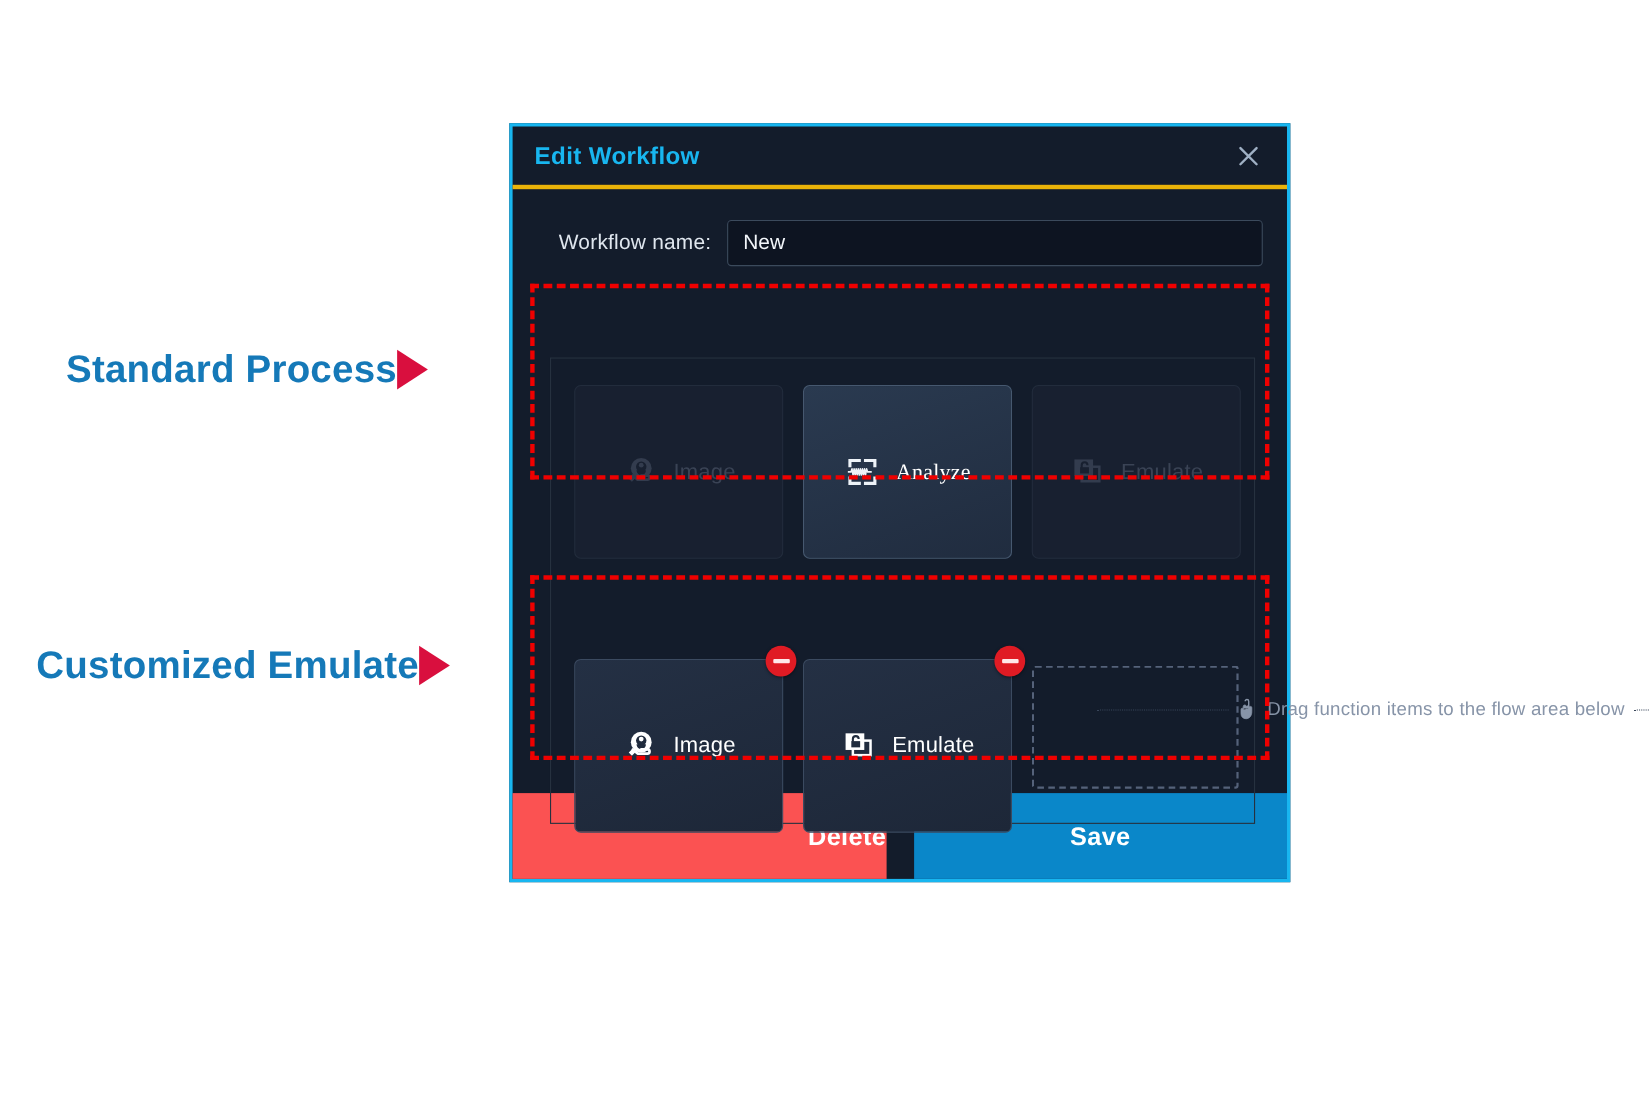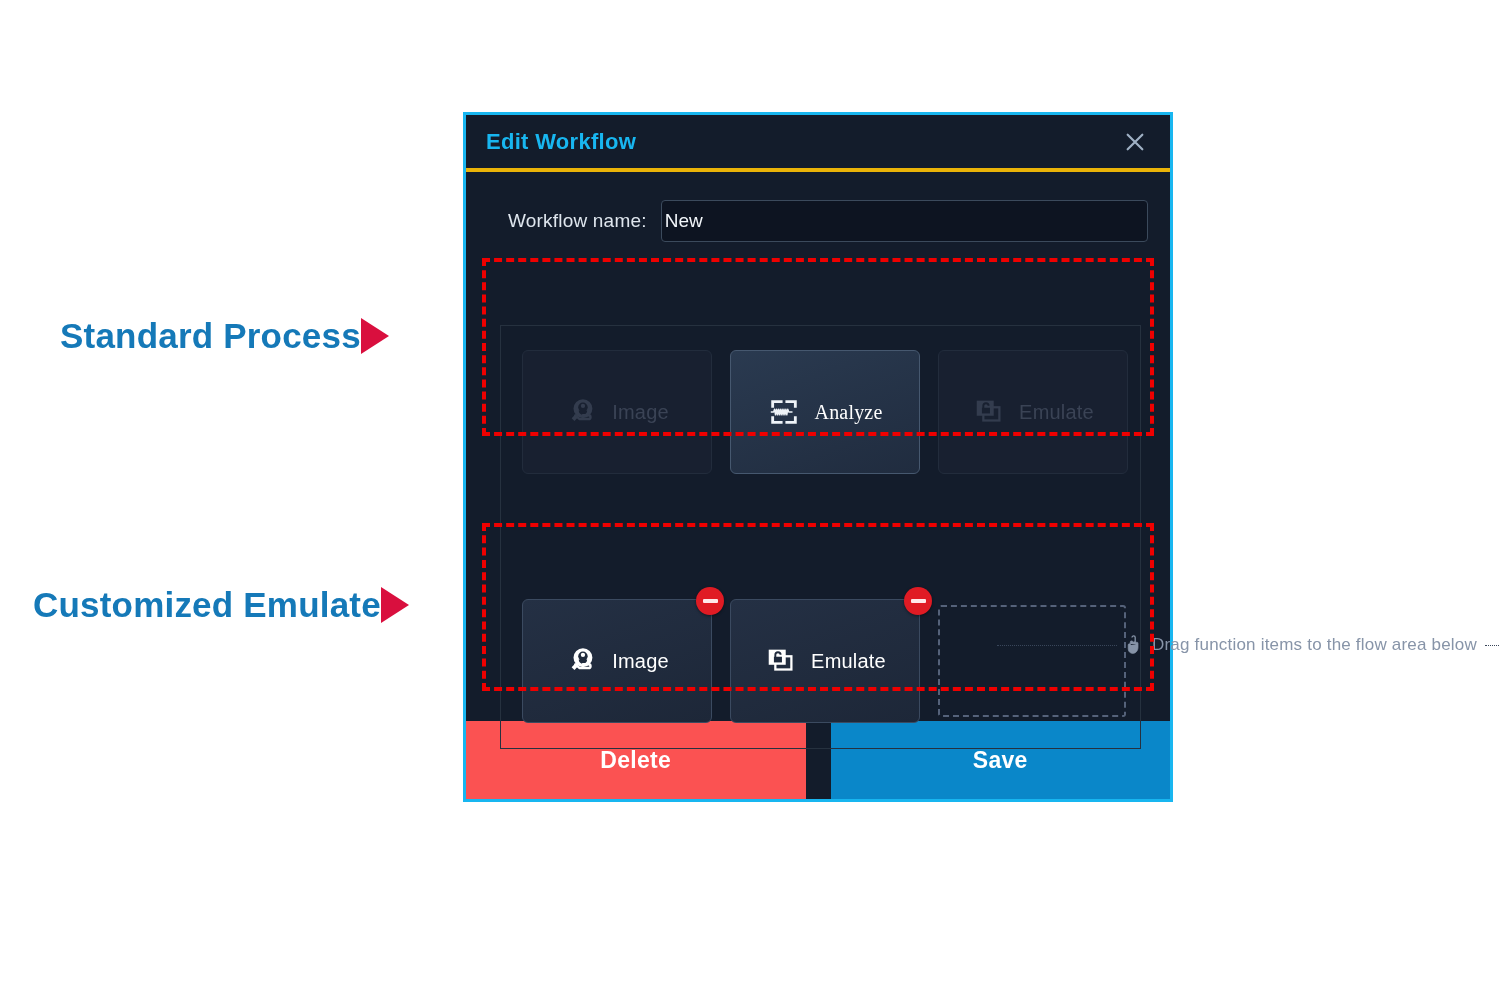--- a/index.html
+++ b/index.html
@@ -103,21 +103,21 @@
   }
   .name-input {
     flex: 1 1 auto;
     height: 42px;
     background: #0d1421;
     border: 1px solid #3b4a5c;
     border-radius: 4px;
     color: #f2f6fa;
     font-family: "Liberation Sans", sans-serif;
     font-size: 19px;
-    padding: 0 3px;
+    padding: 0 14px;
     outline: none;
     margin-right: 2px;
   }
   .panel-outline {
     position: absolute;
     left: 34px;
     top: 153px;
     width: 641px;
     height: 424px;
     border: 1px solid #26313f;
@@ -130,21 +130,21 @@
     position: absolute;
     display: flex;
     align-items: flex-start;
     gap: 18px;
   }
   #std-row    { left: 56px;  top: 178px; }
   #custom-row { left: 56px;  top: 427px; }
 
   .fn-card {
     width: 190px;
-    height: 124px;
+    height: 158px;
     border-radius: 6px;
     display: flex;
     align-items: center;
     justify-content: center;
     gap: 13px;
     position: relative;
     background: #1a2333;
     border: 1px solid #263145;
   }
   .fn-card.dim {
@@ -243,21 +243,21 @@
   .footer-btn {
     flex: 1 1 50%;
     border: none;
     color: #ffffff;
     font-family: "Liberation Sans", sans-serif;
     font-size: 23px;
     font-weight: 700;
     letter-spacing: 0.3px;
     cursor: pointer;
   }
-  .btn-delete { background: #fb5252; }
+  .btn-delete { background: #fb5252; text-align: right; }
   .btn-save   { background: #0a87c9; margin-left: 25px; }
 
   
   .anno-box {
     position: absolute;
     border: 4px dashed #ef0000;
     pointer-events: none;
     z-index: 40;
   }
   #anno-box-standard { left: 482px; top: 258px; width: 672px; height: 178px; }

